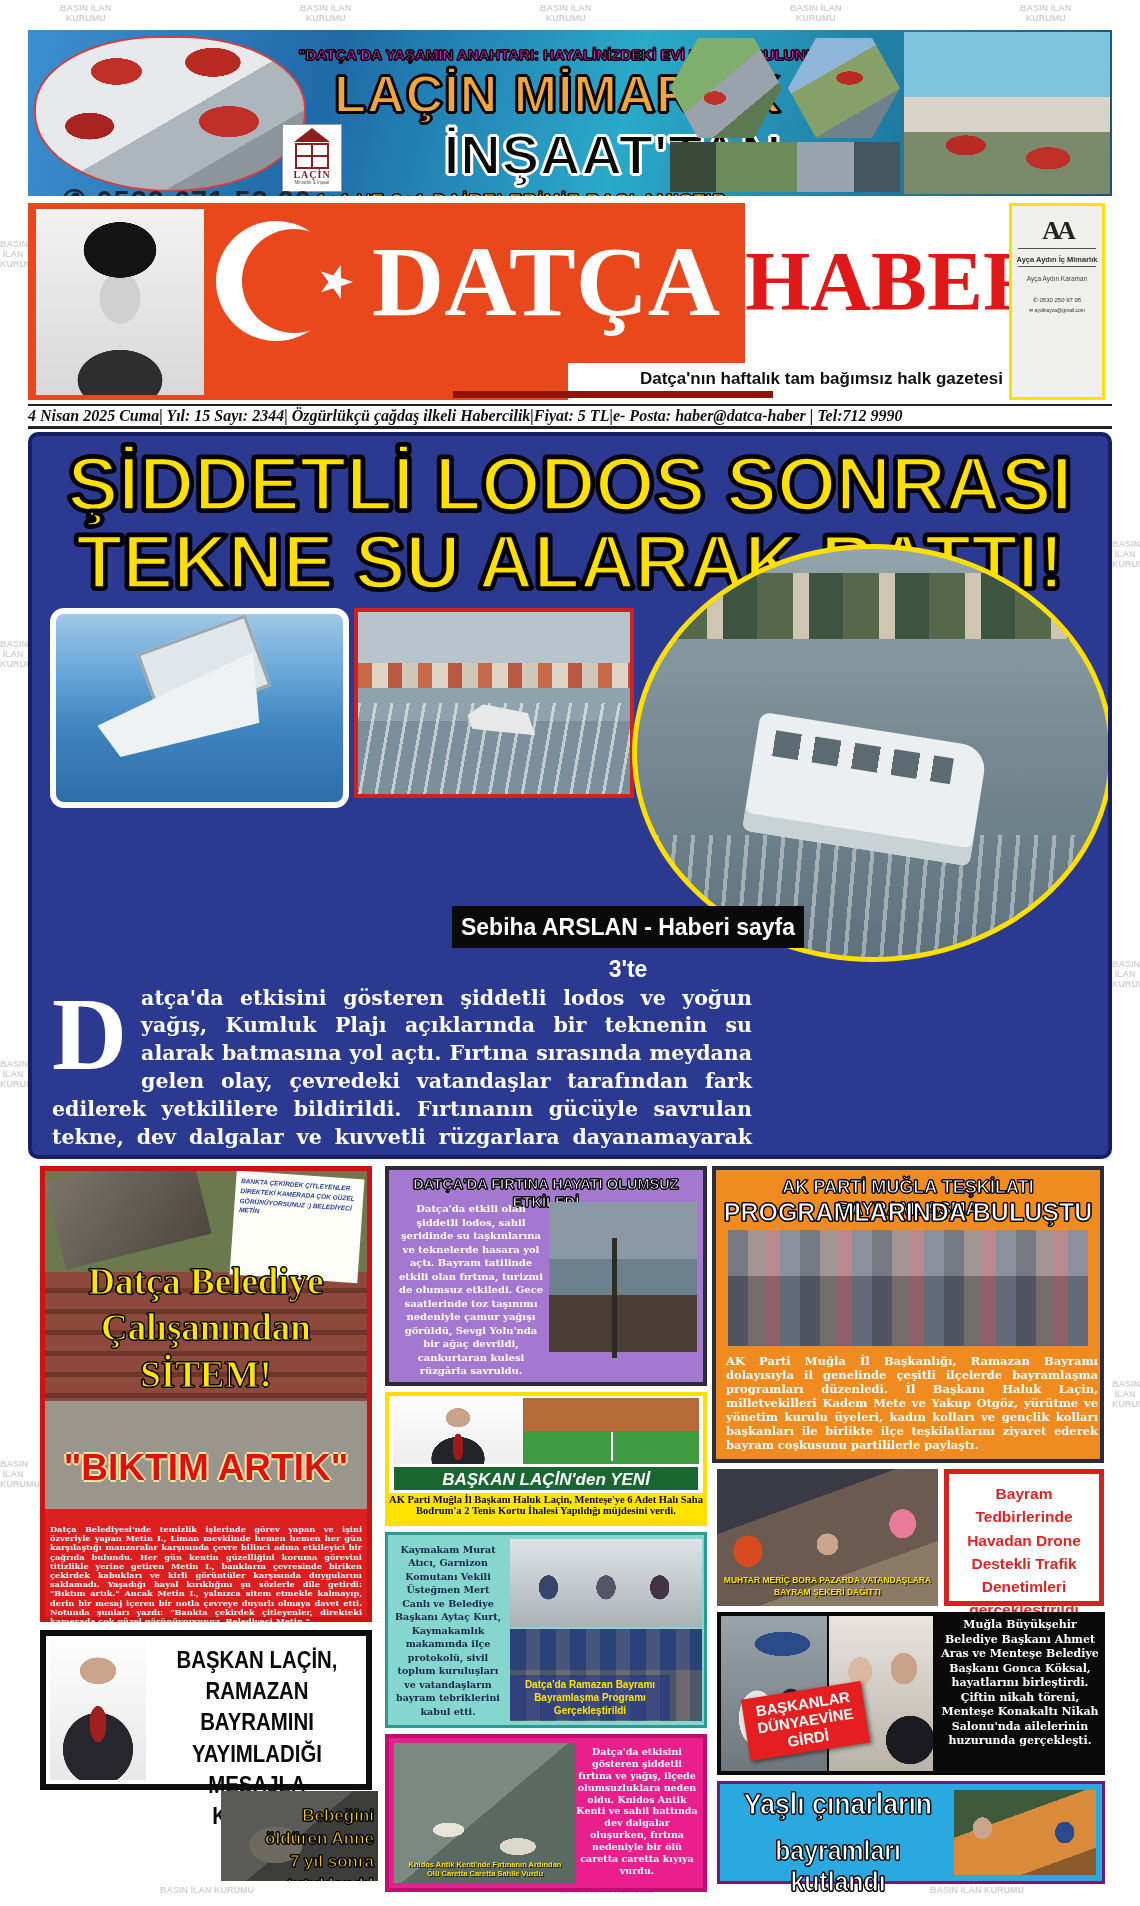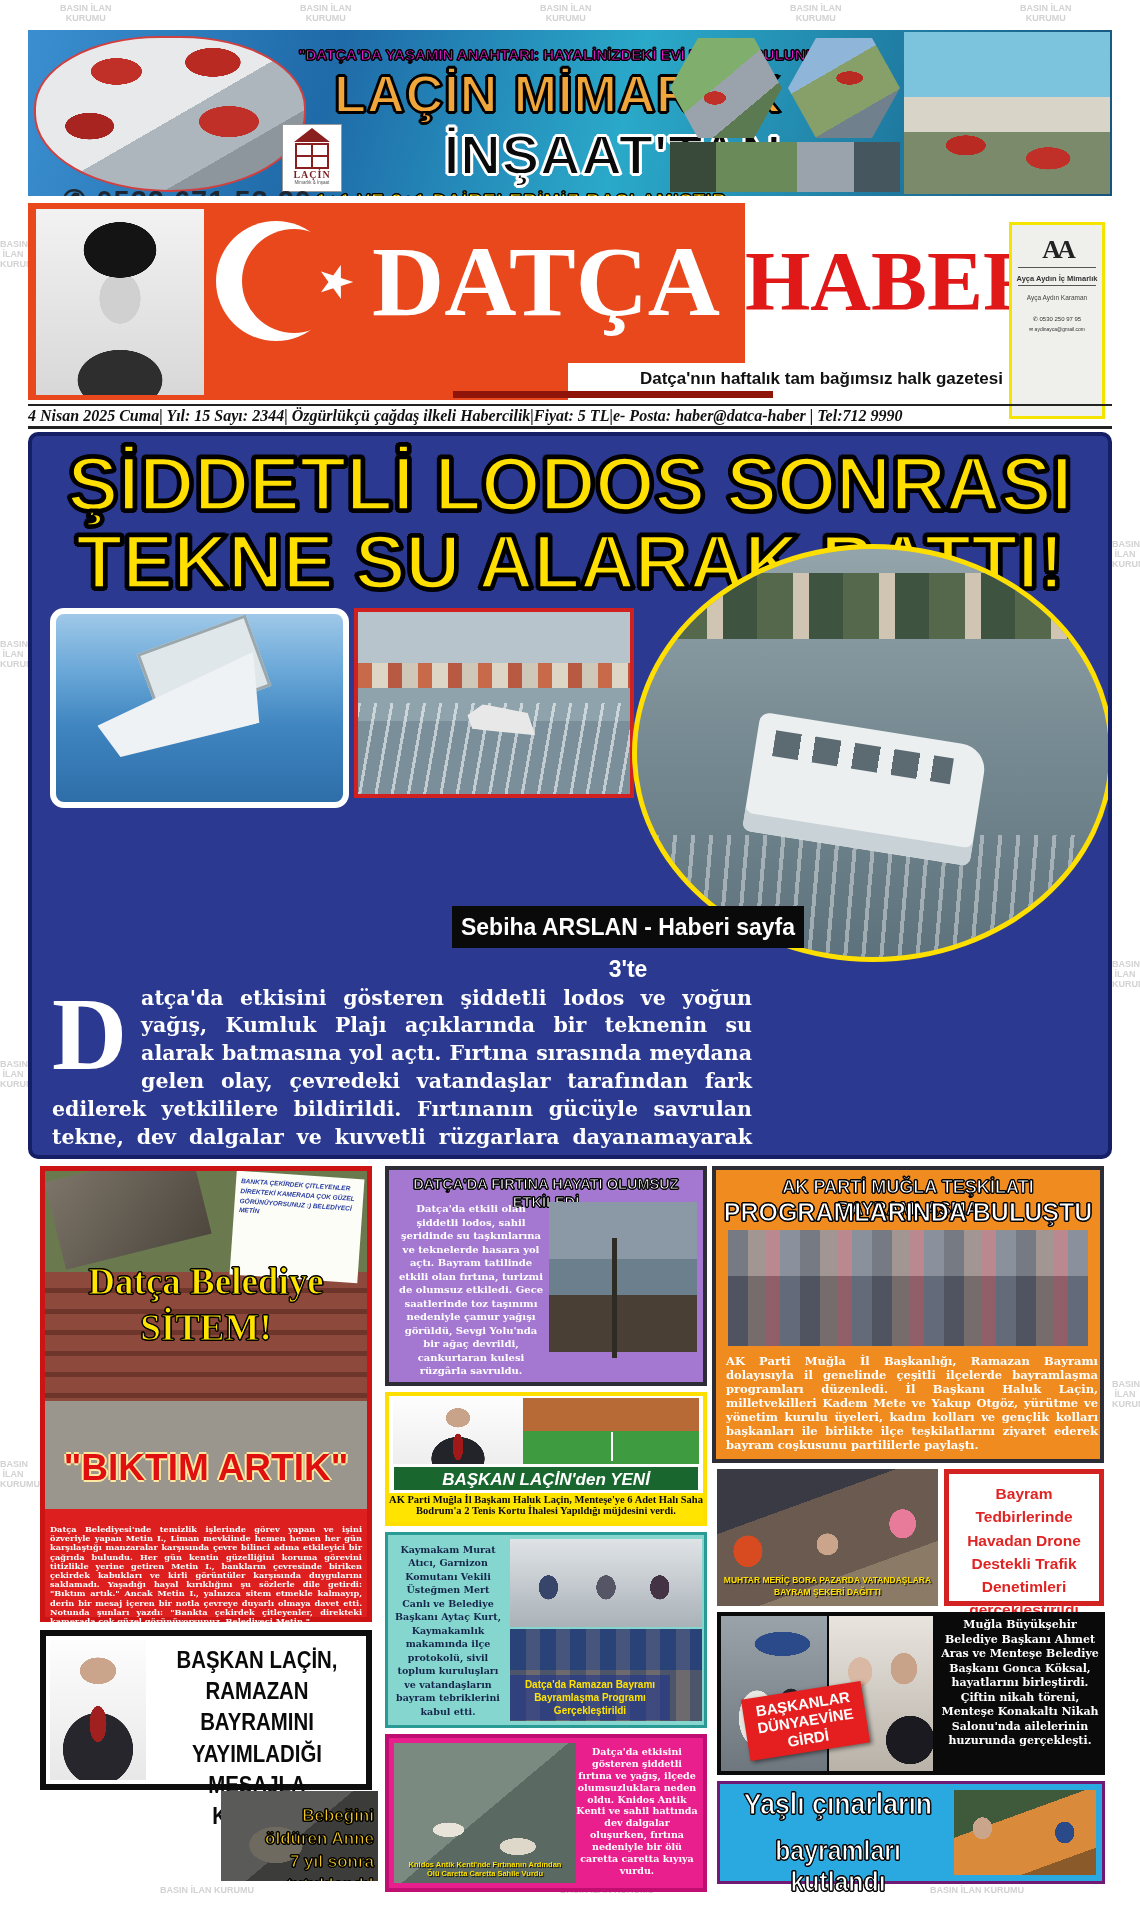--- a/index.html
+++ b/index.html
@@ -59,21 +59,21 @@
   #crescent::after{content:"";position:absolute;left:26px;top:8px;width:104px;height:104px;border-radius:50%;background:#e8481c;}
   #flag-star{left:288px;top:52px;z-index:2;color:#fff;font-size:44px;transform:rotate(18deg);font-family:"DejaVu Sans",sans-serif;}
   #mast-title1{left:318px;top:0;width:400px;height:160px;line-height:158px;text-align:center;color:#fff;
       font-family:"Liberation Serif",serif;font-weight:bold;font-size:100px;z-index:2;}
   #mast-title2{left:717px;top:0;width:260px;height:160px;line-height:158px;text-align:center;color:#e01818;
       font-family:"Liberation Serif",serif;font-weight:bold;font-size:84px;background:#fff;}
   #mast-rule{left:425px;top:188px;width:320px;height:7px;background:#8f150b;}
   #mast-subtitle{left:545px;top:166px;width:430px;text-align:right;font-size:17px;font-weight:bold;color:#111;}
   
   #ayca{left:1009px;top:203px;width:96px;height:197px;background:#efefec;border:3px solid #f5e400;box-sizing:border-box;
-        text-align:center;color:#333;margin-top:19px;}
+        text-align:center;color:#333;}
   #ayca .mono{font-family:"Liberation Serif",serif;font-size:26px;font-weight:bold;letter-spacing:-4px;color:#222;margin-top:10px;}
   #ayca .rule{height:1px;background:#555;margin:2px 6px;}
   #ayca .studio{font-size:7.5px;font-weight:bold;margin-top:6px;}
   #ayca .owner{font-size:6.5px;margin-top:8px;color:#444;}
   #ayca .contact{font-size:6px;margin-top:14px;color:#333;}
   #ayca .contact2{font-size:5px;margin-top:4px;color:#333;}
   
   #dateline{left:28px;top:404px;width:1084px;height:25px;border-top:2px solid #222;border-bottom:3px solid #222;
       box-sizing:border-box;font-family:"Liberation Serif",serif;font-style:italic;font-weight:bold;font-size:16px;
       color:#111;line-height:20px;white-space:nowrap;overflow:hidden;}
@@ -330,20 +330,21 @@
   </div>
 
   <div id="sitem" class="abs">
     <div class="photo">
       <div class="lid"></div>
       <div class="slats"></div>
       <div class="note">BANKTA ÇEKİRDEK ÇITLEYENLER DİREKTEKİ KAMERADA ÇOK GÜZEL GÖRÜNÜYORSUNUZ :) BELEDİYECİ METİN</div>
     </div>
     <div class="hl stk">
       <div>Datça Belediye</div>
+      <div>Çalışanından</div>
       <div>SİTEM!</div>
     </div>
     <div class="hl2">"BIKTIM ARTIK"</div>
     <div class="body">Datça Belediyesi'nde temizlik işlerinde görev yapan ve işini özveriyle yapan Metin I., Liman mevkiinde hemen hemen her gün karşılaştığı manzaralar karşısında çevre bilinci adına etkileyici bir çağrıda bulundu. Her gün kentin güzelliğini koruma görevini titizlikle yerine getiren Metin I., bankların çevresinde biriken çekirdek kabukları ve kirli görüntüler karşısında duygularını saklamadı. Yaşadığı hayal kırıklığını şu sözlerle dile getirdi: "Bıktım artık." Ancak Metin I., yalnızca sitem etmekle kalmayıp, derin bir mesaj içeren bir notla çevreye duyarlı olmaya davet etti. Notunda şunları yazdı: "Bankta çekirdek çitleyenler, direkteki kamerada çok güzel görünüyorsunuz. Belediyeci Metin "</div>
   </div>
 
   <div id="mesaj" class="abs">
     <div class="photo"></div>
     <div class="txt">
       <div>BAŞKAN LAÇİN,</div>

